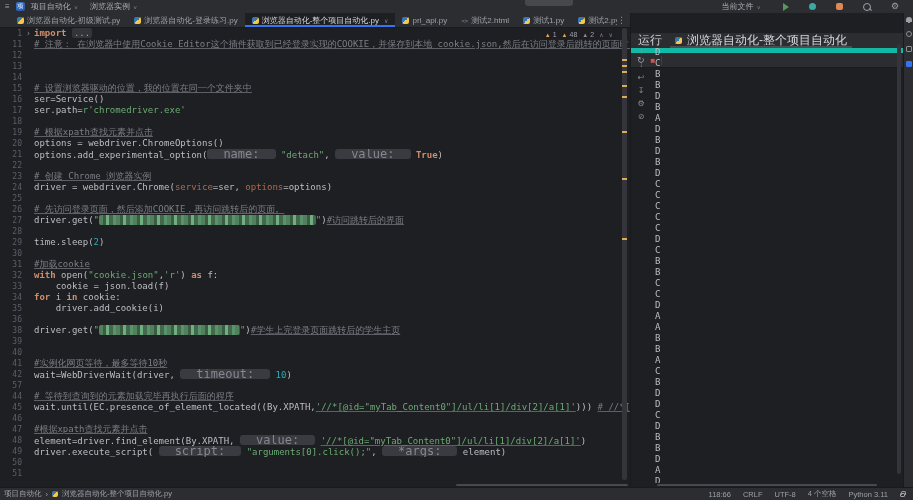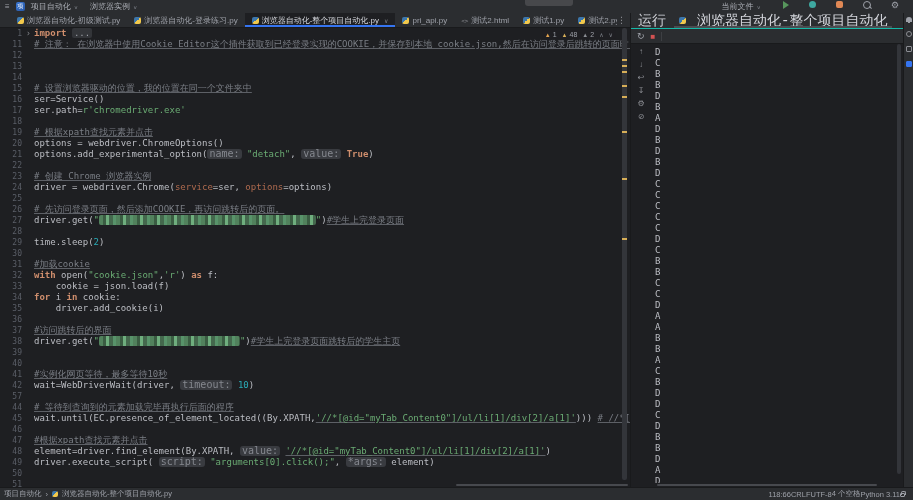--- a/index.html
+++ b/index.html
@@ -6,21 +6,21 @@
   .app{position:relative;width:913px;height:500px;overflow:hidden;background:#1e1f22;
        font-family:"Liberation Sans","DejaVu Sans",sans-serif;color:#bcbec4;-webkit-font-smoothing:antialiased;}
   
   .titlebar{position:absolute;left:0;top:0;width:913px;height:13px;background:#2b2d30;
             border-bottom:1px solid #191a1c;display:flex;align-items:center;font-size:8px;color:#a8abb2;}
   .tb-ico{margin:0 6px 0 5px;font-size:8px;color:#9da0a8;cursor:default;}
   .logo{width:9px;height:9px;border-radius:2px;background:linear-gradient(135deg,#3a77d2,#2757a7);
         display:inline-flex;align-items:center;justify-content:center;color:#fff;font-size:6px;margin-right:6px;}
   .tb-dd{display:flex;align-items:center;gap:3px;margin-right:12px;white-space:nowrap;}
   .chev{font-size:6px;color:#7d8088;transform:scaleY(.8);}
-  .tb-right{margin-left:auto;display:flex;gap:20px;margin-right:14px;}
+  .tb-right{margin-left:auto;display:flex;align-items:center;gap:20px;margin-right:14px;}
   .play{width:0;height:0;border-left:6px solid #57965c;border-top:4px solid transparent;border-bottom:4px solid transparent;}
   .debug{width:7px;height:7px;border-radius:50%;background:#3ea8a0;}
   .profile{width:7px;height:7px;border-radius:2px;background:#e08855;}
   .searchico{position:relative;width:6px;height:6px;border:1px solid #9da0a8;border-radius:50%;}
   .searchico::after{content:"";position:absolute;left:5px;top:5px;width:3px;height:1px;background:#9da0a8;transform:rotate(45deg);}
   .gear{font-size:9px;color:#9da0a8;line-height:9px;}
   .pill{position:absolute;left:525px;top:0;width:48px;height:6px;background:#47484b;border-radius:0 0 3px 3px;}
   
   .tabbar{position:absolute;left:0;top:13px;width:630px;height:15px;background:#2b2d30;border-bottom:1px solid #191a1c;
           display:flex;align-items:stretch;padding-left:10px;box-sizing:border-box;}
@@ -38,35 +38,35 @@
   .lnum{width:22px;flex:0 0 auto;text-align:right;color:#5b5f68;font-size:8px;padding-right:4px;}
   .foldmark{width:8px;flex:0 0 auto;color:#8c8e94;font-size:8px;}
   .code-content{flex:1 1 auto;overflow:hidden;color:#bcbec4;}
   .c-kw{color:#cf8e6d;font-weight:bold;}
   .c-def{color:#bcbec4;}
   .c-str{color:#6aab73;}
   .c-num{color:#2aacb8;}
   .c-com{color:#7a7e85;}
   .c-kwarg{color:#b06b4f;}
   .u{text-decoration:underline;text-decoration-color:#5d6066;text-underline-offset:1px;}
-  .c-hint{display:inline-block;background:#393b40;color:#85888f;border-radius:3px;padding:0 2px;font-size:10px;line-height:10px;vertical-align:baseline;}
+  .c-hint{display:inline-block;background:#393b40;color:#85888f;border-radius:3px;padding:0 16px;font-size:12px;line-height:10px;vertical-align:baseline;}
   .c-fold{background:#333539;color:#9da0a8;border-radius:2px;padding:0 2px;}
   .c-cens{border-radius:2px;color:transparent;
           background:repeating-linear-gradient(90deg,#51815c 0 4px,#3a5c42 4px 7px,#6fae7e 7px 10px,#44684d 10px 14px,#58936a 14px 17px);}
   .insp{position:absolute;right:14px;top:2px;display:flex;align-items:center;gap:5px;font-size:7px;color:#9da0a8;background:rgba(30,31,34,.85);padding:1px 3px;border-radius:3px;}
   .insp-item{display:flex;align-items:center;gap:2px;}
   .insp-tri{font-size:6px;line-height:6px;}
   .insp-nav{font-size:6px;color:#7d8088;}
   .vsb{position:absolute;right:3px;top:0;width:5px;height:452px;background:#33353a;border-radius:2px;}
   .vsb-mark{position:absolute;left:0;width:5px;height:2px;background:#d6ae58;}
   
   .runpanel{position:absolute;left:630px;top:13px;width:273px;height:474px;background:#1e1f22;border-left:1px solid #191a1c;box-sizing:border-box;}
-  .run-header{height:15px;background:#2b2d30;border-bottom:1px solid #14b8a6;display:flex;align-items:center;font-size:14px;}
+  .run-header{height:15px;background:#2b2d30;border-bottom:5px solid #14b8a6;display:flex;align-items:center;font-size:12px;margin-top:20px;}
   .run-title{color:#ced0d6;margin:0 8px 0 7px;}
-  .run-tab{display:flex;align-items:center;gap:11px;color:#d5d7dd;padding:0 5px;height:100%;position:relative;white-space:nowrap;overflow:hidden;font-family:Liberation Mono, monospace;}
+  .run-tab{display:flex;align-items:center;gap:5px;color:#d5d7dd;padding:0 5px;height:100%;position:relative;white-space:nowrap;overflow:hidden;}
   .run-tab::after{content:"";position:absolute;left:0;bottom:0;width:100%;height:2px;background:#4a4c50;}
   .run-toolbar{height:14px;background:#2b2d30;border-bottom:1px solid #191a1c;display:flex;align-items:center;gap:6px;padding-left:6px;}
   .rt-icon{font-size:9px;color:#9da0a8;line-height:9px;}
   .rt-icon.stop-icon{color:#d25252;font-size:8px;}
   .rt-sep{width:1px;height:9px;background:#3d3f43;}
   .run-gutter{position:absolute;left:0;top:31px;width:20px;bottom:0;display:flex;flex-direction:column;align-items:center;gap:4px;padding-top:3px;}
   .rg-icon{font-size:8px;color:#8c8e94;line-height:9px;}
   .run-output{position:absolute;left:24px;right:10px;top:31px;bottom:4px;overflow:hidden;font-family:"DejaVu Sans Mono",monospace;font-size:9px;color:#bcbec4;padding-top:3px;}
   .console-row{height:11px;line-height:11px;}
   .console-vsb{position:absolute;right:2px;top:31px;width:4px;height:430px;background:#33353a;border-radius:2px;}
@@ -78,21 +78,21 @@
   .st-sq{width:6px;height:6px;border:1px solid #8c8e94;border-radius:1px;box-sizing:border-box;}
   .st-sq.filled{background:#3574f0;border-color:#3574f0;}
   .st-dot{width:6px;height:6px;border:1px solid #8c8e94;border-radius:50%;box-sizing:border-box;}
   
   .hsb{position:absolute;height:2px;background:#47494e;border-radius:1px;top:484px;}
   
   .statusbar{position:absolute;left:0;top:487px;width:913px;height:13px;background:#2b2d30;border-top:1px solid #191a1c;
              display:flex;align-items:center;font-size:7.5px;color:#9da0a8;box-sizing:border-box;padding:0 8px 0 4px;}
   .crumb{display:flex;align-items:center;gap:4px;white-space:nowrap;}
   .crumb .ico-py{width:6px;height:6px;}
-  .sb-right{margin-left:auto;display:flex;align-items:center;gap:0;white-space:nowrap;}
+  .sb-right{margin-left:auto;display:flex;align-items:center;gap:12px;white-space:nowrap;}
   .lock{position:relative;width:5px;height:4px;border:1px solid #9da0a8;border-radius:1px;box-sizing:border-box;margin-top:2px;}
   .lock::before{content:"";position:absolute;left:0px;top:-3px;width:3px;height:3px;border:1px solid #9da0a8;border-bottom:none;border-radius:2px 2px 0 0;}
 </style>
 </head>
 <body>
 
 <div class="app">
 
   <div class="titlebar">
     <span class="tb-ico">≡</span>
@@ -166,31 +166,30 @@
         <div class="code-row"><span class="lnum">17</span><span class="foldmark"></span><span class="code-content"><span class="c-def">ser.path=</span><span class="c-str">r'chromedriver.exe'</span></span></div>
         <div class="code-row"><span class="lnum">18</span><span class="foldmark"></span><span class="code-content"></span></div>
         <div class="code-row"><span class="lnum">19</span><span class="foldmark"></span><span class="code-content"><span class="c-com u"># 根据xpath查找元素并点击</span></span></div>
         <div class="code-row"><span class="lnum">20</span><span class="foldmark"></span><span class="code-content"><span class="c-def">options = webdriver.ChromeOptions()</span></span></div>
         <div class="code-row"><span class="lnum">21</span><span class="foldmark"></span><span class="code-content"><span class="c-def">options.add_experimental_option(</span><span class="c-hint">name:</span><span class="c-def"> </span><span class="c-str">"detach"</span><span class="c-def">, </span><span class="c-hint">value:</span><span class="c-def"> </span><span class="c-kw">True</span><span class="c-def">)</span></span></div>
         <div class="code-row"><span class="lnum">22</span><span class="foldmark"></span><span class="code-content"></span></div>
         <div class="code-row"><span class="lnum">23</span><span class="foldmark"></span><span class="code-content"><span class="c-com u"># 创建 Chrome 浏览器实例</span></span></div>
         <div class="code-row"><span class="lnum">24</span><span class="foldmark"></span><span class="code-content"><span class="c-def">driver = webdriver.Chrome(</span><span class="c-kwarg">service</span><span class="c-def">=ser, </span><span class="c-kwarg">options</span><span class="c-def">=options)</span></span></div>
         <div class="code-row"><span class="lnum">25</span><span class="foldmark"></span><span class="code-content"></span></div>
         <div class="code-row"><span class="lnum">26</span><span class="foldmark"></span><span class="code-content"><span class="c-com u"># 先访问登录页面，然后添加COOKIE，再访问跳转后的页面。</span></span></div>
-        <div class="code-row"><span class="lnum">27</span><span class="foldmark"></span><span class="code-content"><span class="c-def">driver.get(</span><span class="c-str">"</span><span class="c-cens">                                        </span><span class="c-str">"</span><span class="c-def">)</span><span class="c-com u">#学生上完登录页面</span></span></div>
+        <div class="code-row"><span class="lnum">27</span><span class="foldmark"></span><span class="code-content"><span class="c-def">driver.get(</span><span class="c-str">"</span><span class="c-cens">                                        </span><span class="c-str">"</span><span class="c-def">)</span><span class="c-com u">#访问跳转后的界面</span></span></div>
         <div class="code-row"><span class="lnum">28</span><span class="foldmark"></span><span class="code-content"></span></div>
         <div class="code-row"><span class="lnum">29</span><span class="foldmark"></span><span class="code-content"><span class="c-def">time.sleep(</span><span class="c-num">2</span><span class="c-def">)</span></span></div>
         <div class="code-row"><span class="lnum">30</span><span class="foldmark"></span><span class="code-content"></span></div>
         <div class="code-row"><span class="lnum">31</span><span class="foldmark"></span><span class="code-content"><span class="c-com u">#加载cookie</span></span></div>
         <div class="code-row"><span class="lnum">32</span><span class="foldmark"></span><span class="code-content"><span class="c-kw">with</span><span class="c-def"> open(</span><span class="c-str">"cookie.json"</span><span class="c-def">,</span><span class="c-str">'r'</span><span class="c-def">) </span><span class="c-kw">as</span><span class="c-def"> f:</span></span></div>
         <div class="code-row"><span class="lnum">33</span><span class="foldmark"></span><span class="code-content"><span class="c-def">    cookie = json.load(f)</span></span></div>
         <div class="code-row"><span class="lnum">34</span><span class="foldmark"></span><span class="code-content"><span class="c-kw">for</span><span class="c-def"> i </span><span class="c-kw">in</span><span class="c-def"> cookie:</span></span></div>
         <div class="code-row"><span class="lnum">35</span><span class="foldmark"></span><span class="code-content"><span class="c-def">    driver.add_cookie(i)</span></span></div>
         <div class="code-row"><span class="lnum">36</span><span class="foldmark"></span><span class="code-content"></span></div>
-        <div class="code-row"><span class="lnum">37</span><span class="foldmark"></span><span class="code-content"><span class="c-com u">#访问跳转后的界面</span></span></div>
         <div class="code-row"><span class="lnum">38</span><span class="foldmark"></span><span class="code-content"><span class="c-def">driver.get(</span><span class="c-str">"</span><span class="c-cens">                          </span><span class="c-str">"</span><span class="c-def">)</span><span class="c-com u">#学生上完登录页面跳转后的学生主页</span></span></div>
         <div class="code-row"><span class="lnum">39</span><span class="foldmark"></span><span class="code-content"></span></div>
         <div class="code-row"><span class="lnum">40</span><span class="foldmark"></span><span class="code-content"></span></div>
         <div class="code-row"><span class="lnum">41</span><span class="foldmark"></span><span class="code-content"><span class="c-com u">#实例化网页等待，最多等待10秒</span></span></div>
         <div class="code-row"><span class="lnum">42</span><span class="foldmark"></span><span class="code-content"><span class="c-def">wait=WebDriverWait(driver, </span><span class="c-hint">timeout:</span><span class="c-def"> </span><span class="c-num">10</span><span class="c-def">)</span></span></div>
         <div class="code-row"><span class="lnum">57</span><span class="foldmark"></span><span class="code-content"></span></div>
         <div class="code-row"><span class="lnum">44</span><span class="foldmark"></span><span class="code-content"><span class="c-com u"># 等待到查询到的元素加载完毕再执行后面的程序</span></span></div>
         <div class="code-row"><span class="lnum">45</span><span class="foldmark"></span><span class="code-content"><span class="c-def">wait.until(EC.presence_of_element_located((By.XPATH,</span><span class="c-str u">'//*[@id="myTab_Content0"]/ul/li[1]/div[2]/a[1]'</span><span class="c-def">))) </span><span class="c-com u"># //*[@id="myTab_Content0"]/ul/li[1]/div[2]/a[1]</span></span></div>
         <div class="code-row"><span class="lnum">46</span><span class="foldmark"></span><span class="code-content"></span></div>
         <div class="code-row"><span class="lnum">47</span><span class="foldmark"></span><span class="code-content"><span class="c-com u">#根据xpath查找元素并点击</span></span></div>

